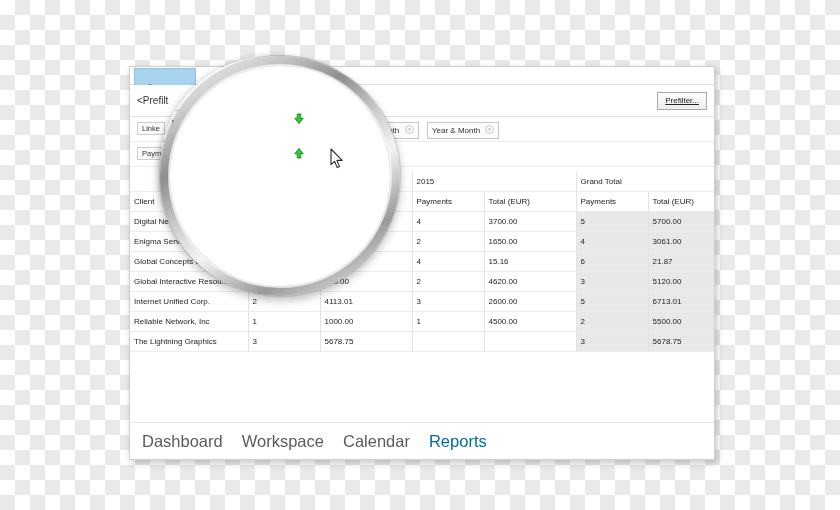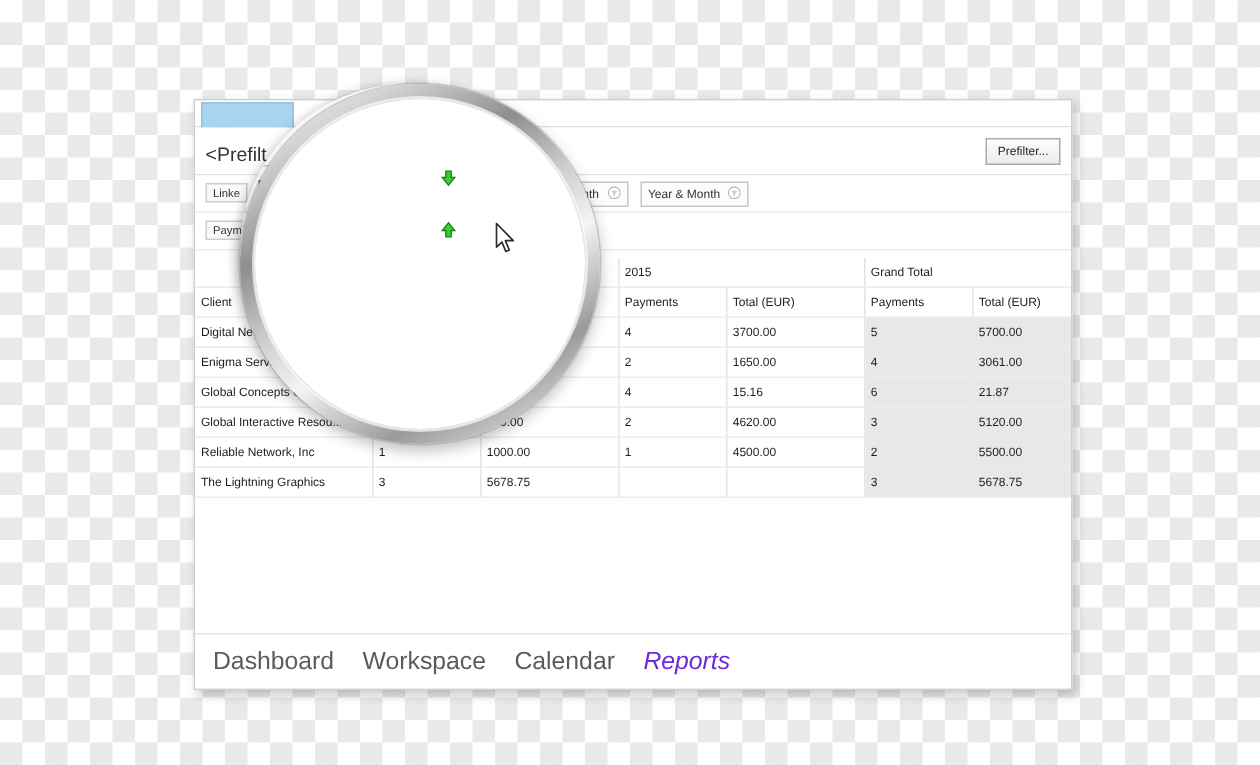--- a/index.html
+++ b/index.html
@@ -30,33 +30,33 @@
     position:absolute;left:4px;top:1px;height:14px;line-height:14px;
     background:#a8d4f0;color:#1b2a38;font-size:8.5px;padding:12px 7px;
     border:1px solid #8fc2e3;border-bottom:none;white-space:nowrap;
   }
 
   
   .prefilter-bar{
     height:31px;border-bottom:1px solid #e2e2e2;position:relative;background:#fff;
   }
   .prefilter-label{
-    position:absolute;left:7px;top:10px;font-size:13px;color:#333;
+    position:absolute;left:7px;top:10px;font-size:10px;color:#333;
   }
   .chip{
     display:inline-block;border:1px solid #c7c7c7;background:#fcfcfc;
     height:15px;line-height:15px;font-size:8px;color:#333;
     padding:0 4px;white-space:nowrap;vertical-align:middle;
   }
   .chip.sel{background:#9ccdec;border-color:#7fb6dc;}
   .chip .fi{display:inline-block;width:9px;height:9px;vertical-align:-1px;margin-left:3px;}
   .prefilter-btn{
     position:absolute;right:7px;top:7px;height:16px;line-height:16px;
     font-size:8px;color:#222;background:linear-gradient(#fdfdfd,#ececec);
-    border:1px solid #a9a9a9;padding:0 7px;
+    border:1px solid #a9a9a9;padding:0 7px;text-decoration:underline;
   }
 
   
   .field-row{height:24px;border-bottom:1px solid #ececec;position:relative;background:#fff;}
   .row-tag{position:absolute;left:7px;top:5px;font-size:7.5px;color:#333;
            border:1px solid #cdcdcd;background:#fafafa;padding:1px 4px;}
   .chips-area{position:absolute;left:62px;top:4px;white-space:nowrap;}
   .chips-area .chip{margin-right:4px;}
 
   
@@ -75,21 +75,21 @@
   .col-t{width:92px;}
   td.gt{background:#e8e8e8;}
 
   
   .bottomnav{
     position:absolute;left:0;right:0;bottom:0;height:36px;
     border-top:1px solid #e6e6e6;background:#fff;
     display:flex;align-items:center;gap:19px;padding-left:12px;
   }
   .navitem{font-size:16.5px;color:#5b5b5b;white-space:nowrap;}
-  .navitem.active{color:#6d28d9;font-style:italic;}
+  .navitem.active{color:#0369a1;}
 
   
   #magnifier{
     position:absolute;left:160px;top:56px;width:222px;height:222px;
     border-radius:50%;overflow:hidden;
     box-shadow:0 3px 9px rgba(0,0,0,.33);
     background:#fff;
   }
   #mag-ring{
     position:absolute;left:160px;top:56px;width:222px;height:222px;
@@ -273,20 +273,29 @@
           <tr>
             <td class="cli">Global Interactive Resou...</td>
             <td class="num">1</td>
             <td class="num">500.00</td>
             <td class="num">2</td>
             <td class="num">4620.00</td>
             <td class="num gt">3</td>
             <td class="num gt">5120.00</td>
           </tr>
           <tr>
+            <td class="cli">Internet Unified Corp.</td>
+            <td class="num">2</td>
+            <td class="num">4113.01</td>
+            <td class="num">3</td>
+            <td class="num">2600.00</td>
+            <td class="num gt">5</td>
+            <td class="num gt">6713.01</td>
+          </tr>
+          <tr>
             <td class="cli">Reliable Network, Inc</td>
             <td class="num">1</td>
             <td class="num">1000.00</td>
             <td class="num">1</td>
             <td class="num">4500.00</td>
             <td class="num gt">2</td>
             <td class="num gt">5500.00</td>
           </tr>
           <tr>
             <td class="cli">The Lightning Graphics</td>

